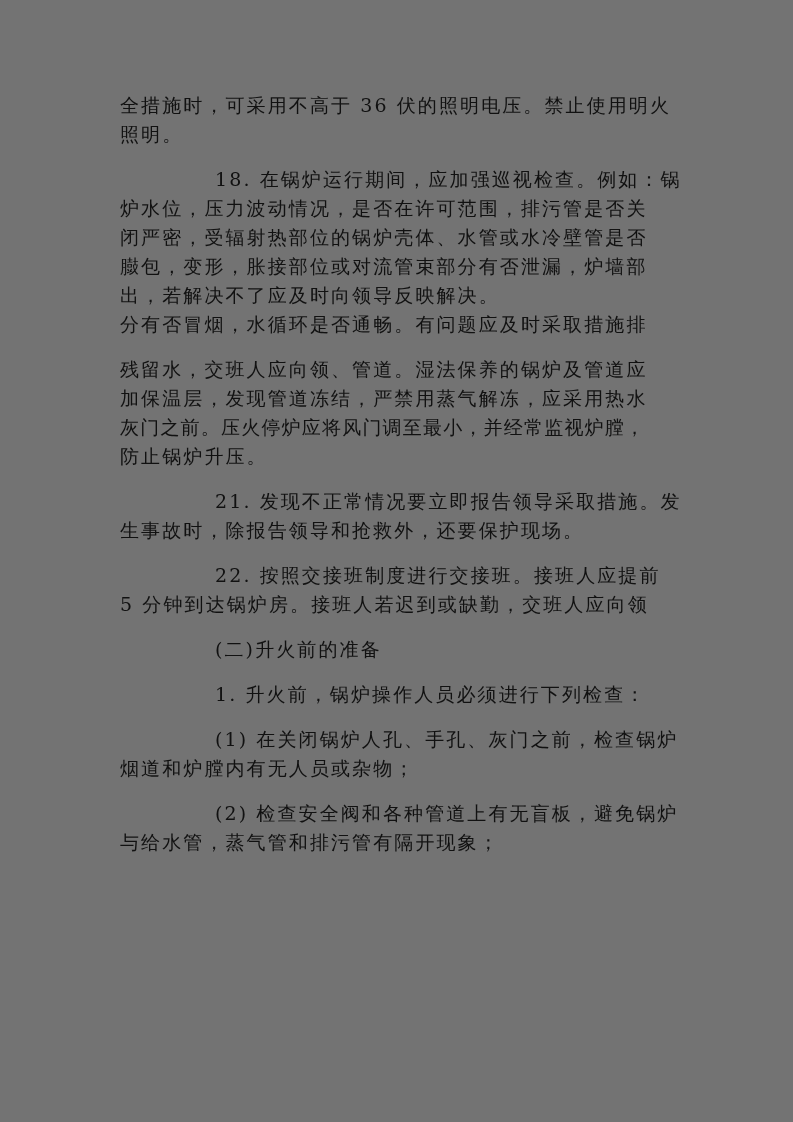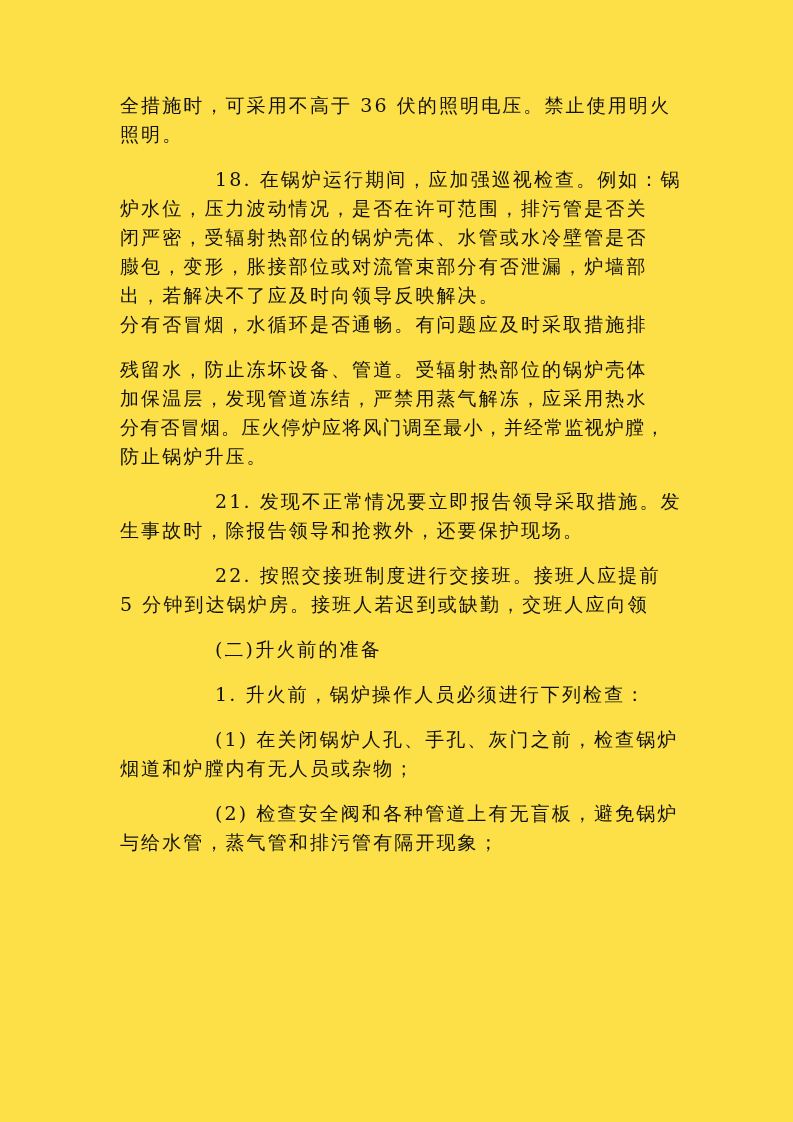--- a/index.html
+++ b/index.html
@@ -13,21 +13,21 @@
     position: relative;
     overflow: hidden;
     font-family: "DejaVu Serif", "Liberation Serif", serif;
     color: #111111;
   }
   .page {
     position: absolute;
     left: 0; top: 0;
     width: 793px;
     height: 1122px;
-    background: #fde047;
+    background: #737373;
   }
   .content {
     position: absolute;
     left: 120px;
     top: 91px;
     width: 545px;
   }
   .para {
     margin: 0 0 16px 0;
   }
@@ -59,23 +59,23 @@
       <span class="line indent">18. 在锅炉运行期间，应加强巡视检查。例如：锅</span>
       <span class="line">炉水位，压力波动情况，是否在许可范围，排污管是否关</span>
       <span class="line">闭严密，受辐射热部位的锅炉壳体、水管或水冷壁管是否</span>
       <span class="line">臌包，变形，胀接部位或对流管束部分有否泄漏，炉墙部</span>
       <span class="line">出，若解决不了应及时向领导反映解决。</span>
       <span class="line">分有否冒烟，水循环是否通畅。有问题应及时采取措施排</span>
     </p>
 
 
     <p class="para">
-      <span class="line">残留水，防止冻坏设备、管道。受辐射热部位的锅炉壳体</span>
+      <span class="line">残留水，交班人应向领、管道。湿法保养的锅炉及管道应</span>
       <span class="line">加保温层，发现管道冻结，严禁用蒸气解冻，应采用热水</span>
-      <span class="line tight">分有否冒烟。压火停炉应将风门调至最小，并经常监视炉膛，</span>
+      <span class="line tight">灰门之前。压火停炉应将风门调至最小，并经常监视炉膛，</span>
       <span class="line">防止锅炉升压。</span>
     </p>
 
     <p class="para">
       <span class="line indent">21. 发现不正常情况要立即报告领导采取措施。发</span>
       <span class="line">生事故时，除报告领导和抢救外，还要保护现场。</span>
     </p>
 
     <p class="para">
       <span class="line indent">22. 按照交接班制度进行交接班。接班人应提前</span>

